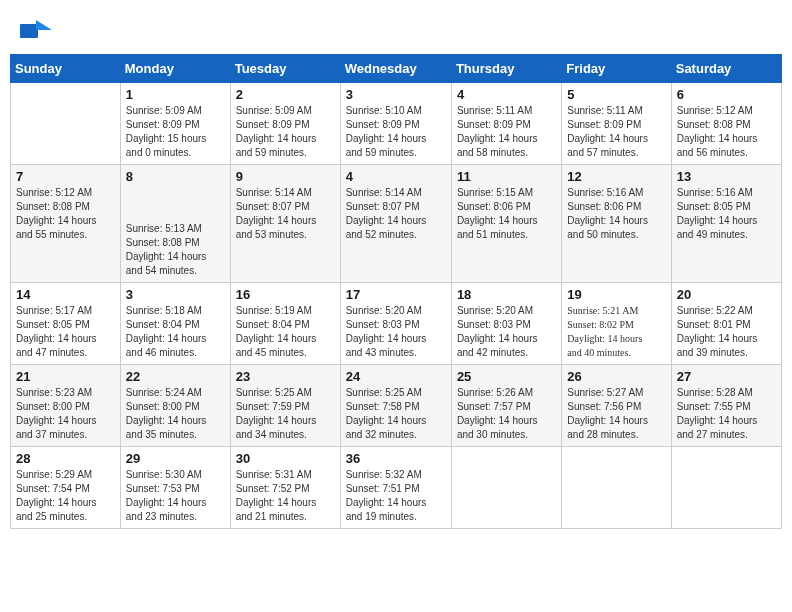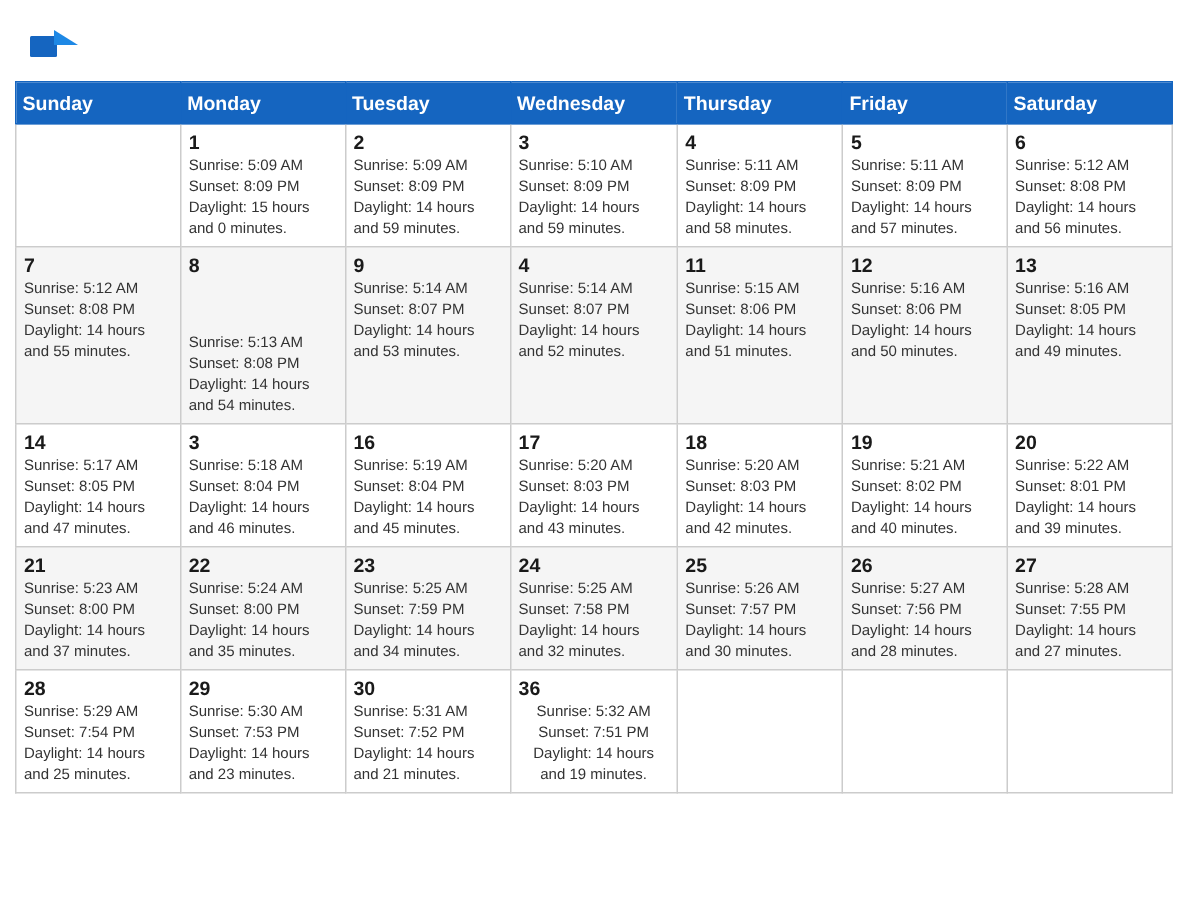--- a/index.html
+++ b/index.html
@@ -241,21 +241,21 @@
         </td>
         <td>
           <div class="day-num">18</div>
           <div class="day-info" style="white-space: pre-line;">Sunrise: 5:20 AM
 Sunset: 8:03 PM
 Daylight: 14 hours
 and 42 minutes.</div>
         </td>
         <td>
           <div class="day-num">19</div>
-          <div class="day-info" style="white-space: pre-line;">Sunrise: 5:21 AM
+          <div class="day-info" style="white-space: pre-line; font-family: Liberation Serif, serif;">Sunrise: 5:21 AM
 Sunset: 8:02 PM
 Daylight: 14 hours
 and 40 minutes.</div>
         </td>
         <td>
           <div class="day-num">20</div>
           <div class="day-info" style="white-space: pre-line;">Sunrise: 5:22 AM
 Sunset: 8:01 PM
 Daylight: 14 hours
 and 39 minutes.</div>
@@ -329,21 +329,21 @@
         </td>
         <td>
           <div class="day-num">30</div>
           <div class="day-info" style="white-space: pre-line;">Sunrise: 5:31 AM
 Sunset: 7:52 PM
 Daylight: 14 hours
 and 21 minutes.</div>
         </td>
         <td>
           <div class="day-num">36</div>
-          <div class="day-info" style="white-space: pre-line; text-align: center;">Sunrise: 5:32 AM
+          <div class="day-info" style="white-space: pre-line;">Sunrise: 5:32 AM
 Sunset: 7:51 PM
 Daylight: 14 hours
 and 19 minutes.</div>
         </td>
         <td class="empty-cell"></td>
         <td class="empty-cell"></td>
         <td class="empty-cell"></td>
       </tr>
     </tbody>
 </table>

